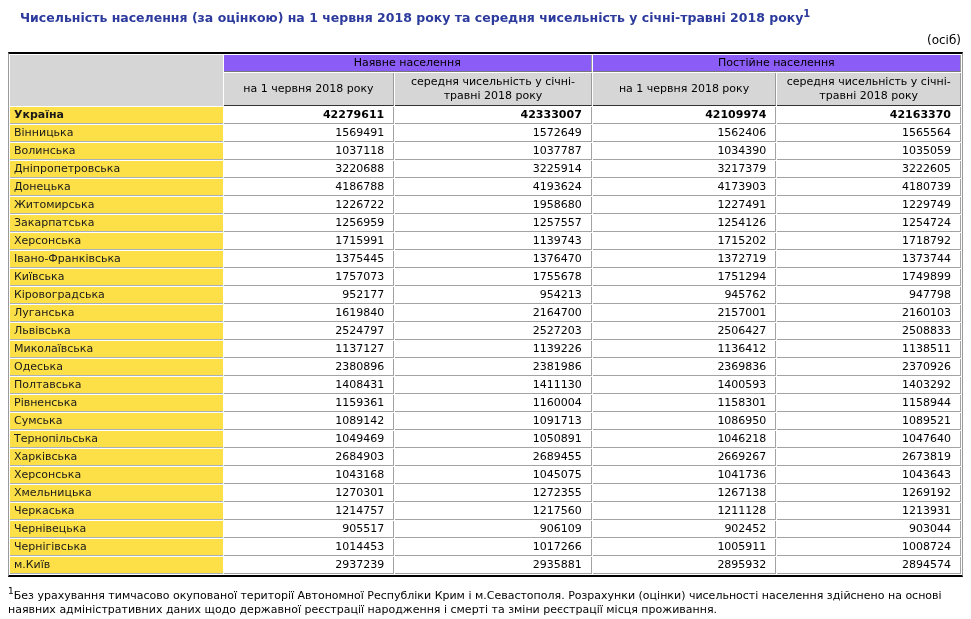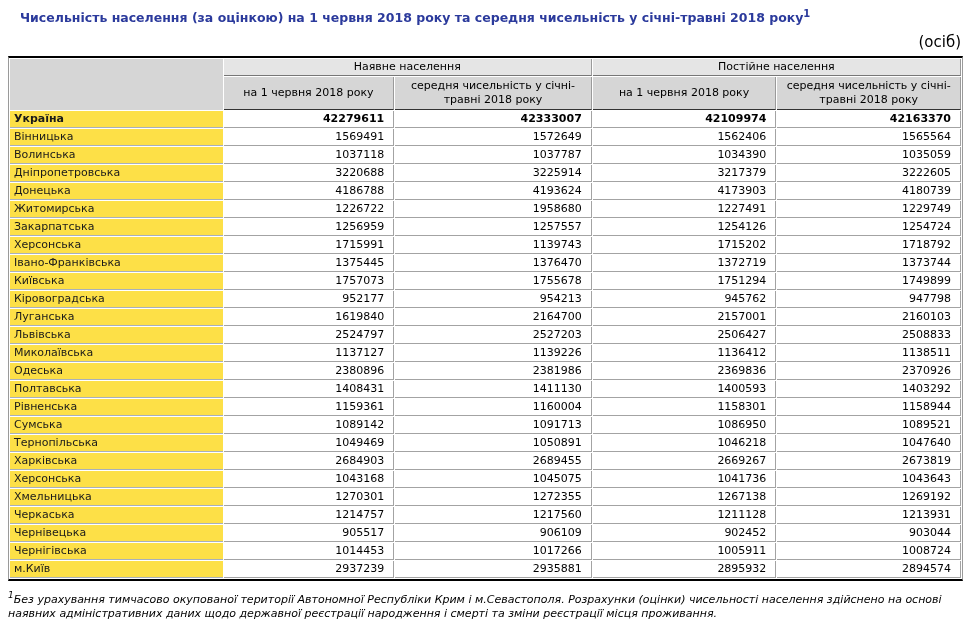--- a/index.html
+++ b/index.html
@@ -19,21 +19,21 @@
   .title {
     font-size: 12.5px;
     font-weight: bold;
     color: #2b3a9c;
     margin: 1px 0 0 12px;
     white-space: nowrap;
   }
   .title sup { font-size: 10px; }
   .unit {
     text-align: right;
-    font-size: 15px;
+    font-size: 12px;
     color: #000;
     margin: 8px 2px 5px 0;
   }
   table.pop {
     border-collapse: separate;
     border-spacing: 1px;
     width: 955px;
     table-layout: fixed;
     border-top: 2px solid #000;
     border-bottom: 2px solid #000;
@@ -43,21 +43,21 @@
   }
   table.pop th, table.pop td {
     font-weight: normal;
     line-height: 14px;
     overflow: hidden;
   }
   td.corner {
     background: #d6d6d6;
   }
   th.group {
-    background: #e5e5e5;
+    background: #8b5cf6;
     text-align: center;
     padding: 1px 2px;
     border-bottom: 1px solid #777;
     border-right: 1px solid #9a9a9a;
     color: #000;
   }
   th.sub {
     background: #d6d6d6;
     text-align: center;
     vertical-align: middle;
@@ -84,21 +84,20 @@
     color: #000;
     white-space: nowrap;
   }
   tr.total td { font-weight: bold; }
   .footnote {
     font-size: 11px;
     line-height: 14px;
     color: #000;
     margin: 7px 0 0 0;
     width: 958px;
-    font-style: italic;
   }
   .footnote sup { font-size: 9px; }
 </style>
 </head>
 <body>
 
 <div class="page">
 
   <div class="title">
     <span>Чисельність населення (за оцінкою) на 1 червня 2018 року та середня чисельність у січні-травні 2018 року</span><sup>1</sup>

